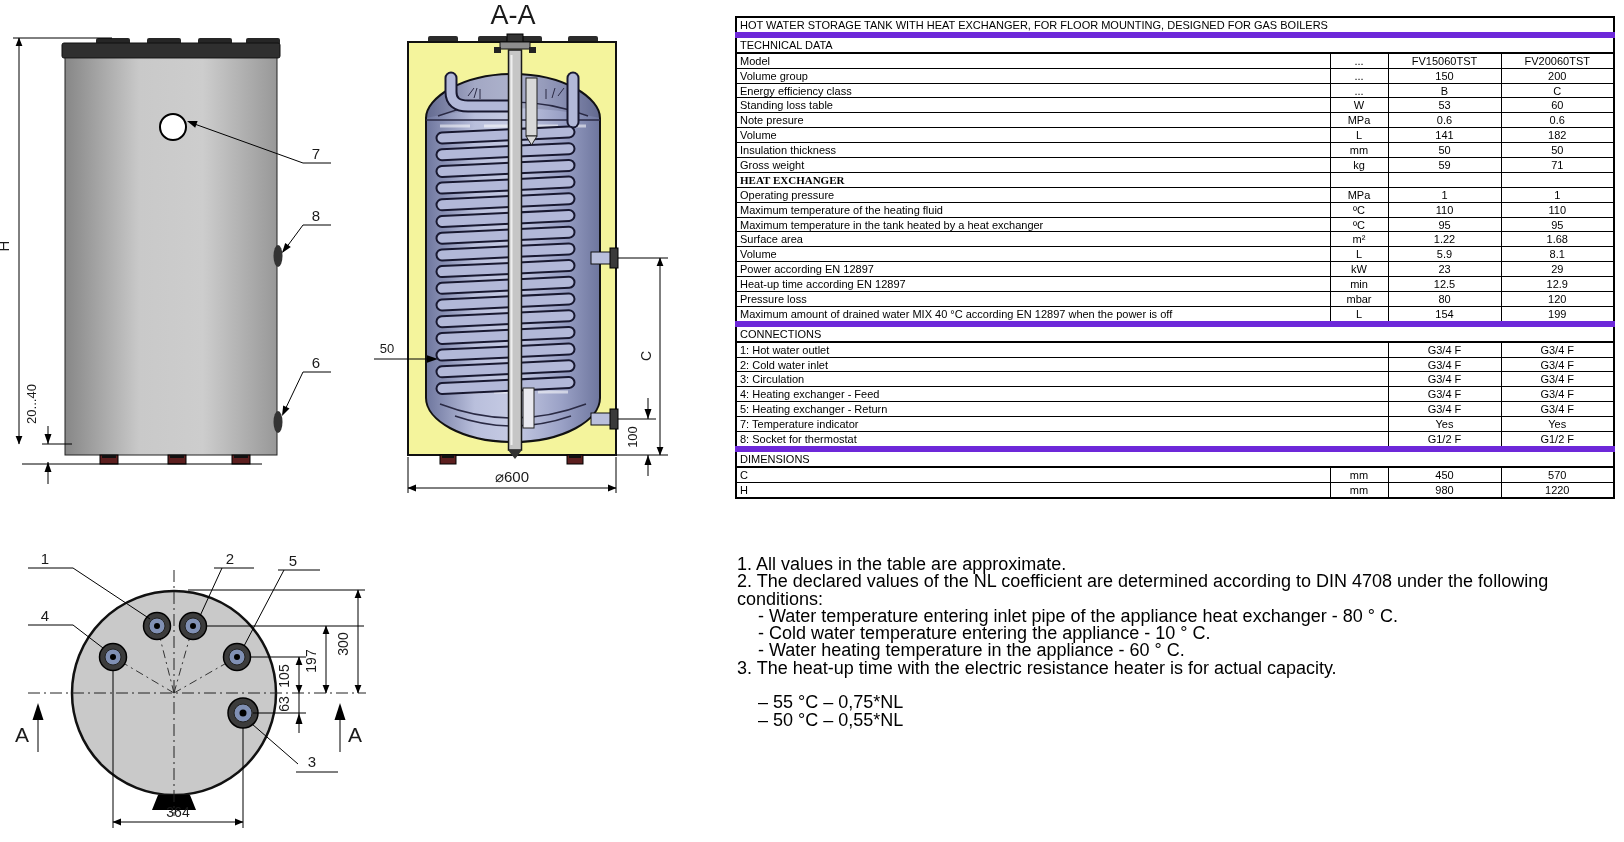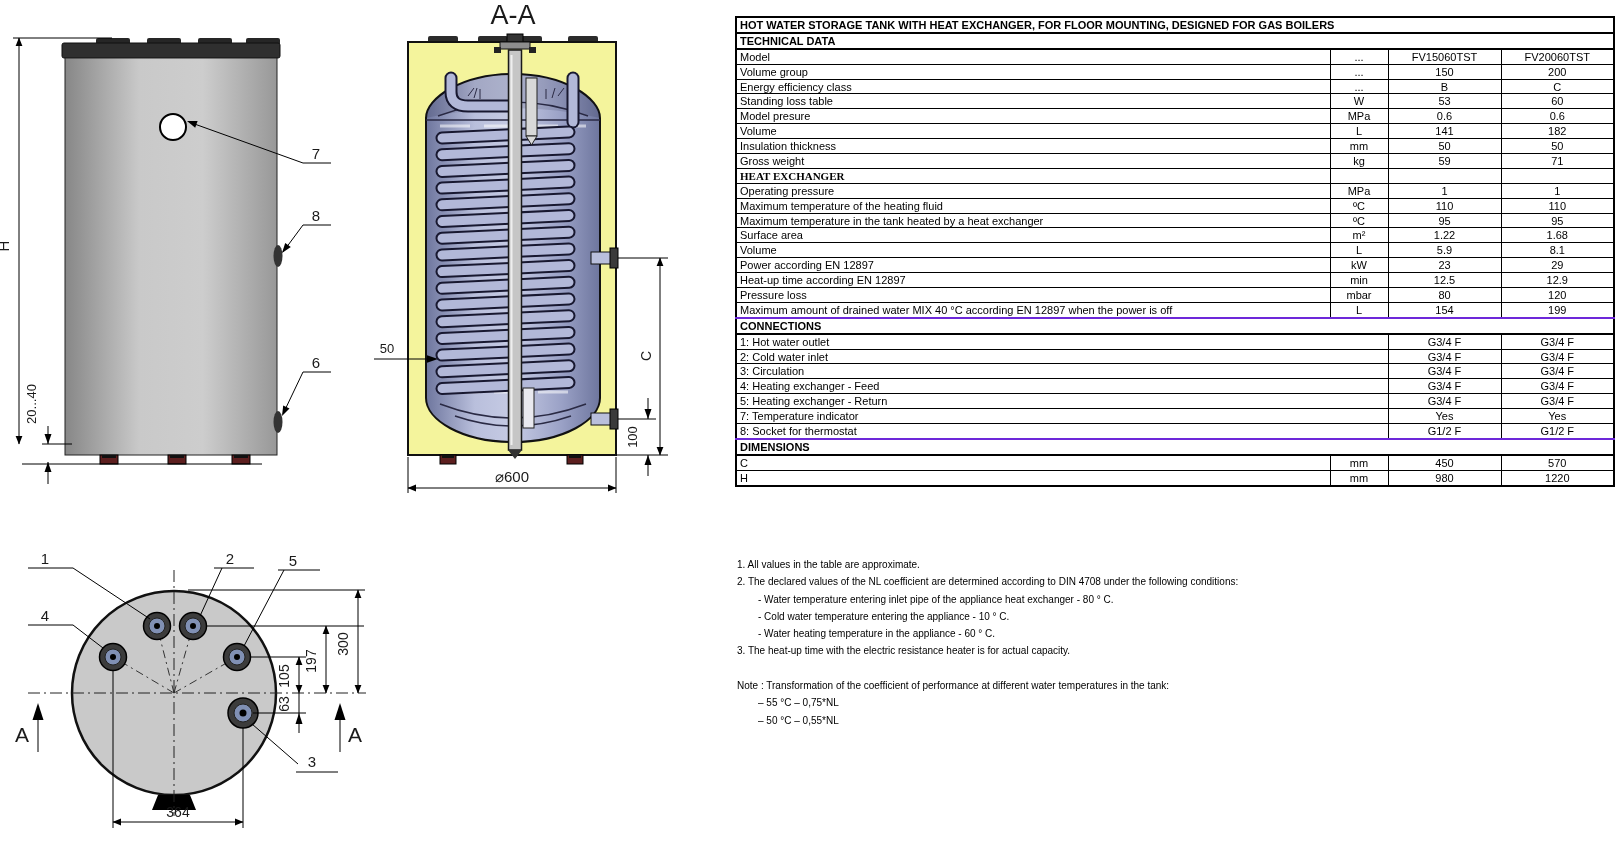--- a/index.html
+++ b/index.html
@@ -14,26 +14,26 @@
   .co{stroke:#181830;stroke-width:13;stroke-linecap:round;}
   .ci{stroke:#b2b8d8;stroke-width:9;stroke-linecap:round;}
   .tankline{stroke:#2a2a44;stroke-width:1.4;fill:none;}
 
   
   .spec-table{position:absolute;left:735px;top:16px;width:878px;border-collapse:collapse;
               table-layout:fixed;font-size:11px;border:2px solid #000;}
   .spec-table td{border:1px solid #000;height:13.9px;padding:0 3px;line-height:12px;
                  white-space:nowrap;overflow:hidden;}
   .spec-table td.u,.spec-table td.v{text-align:center;}
-  .spec-table tr.title td,.spec-table tr.section td{font-weight:bold;border-bottom:2.5px solid #000;}
-  .spec-table tr.section td{border-top:2px solid #6d28d9;border-radius:6px;}
+  .spec-table tr.title td,.spec-table tr.section td{font-weight:normal;border-bottom:2.5px solid #000;}
+  .spec-table tr.section td{border-top:6px solid #6d28d9;border-radius:6px;}
   .spec-table tr.section-cells td:first-child{font-weight:bold;font-family:Liberation Serif, serif;}
 
   
-  .notes{position:absolute;left:737px;top:556px;width:870px;font-size:10px;line-height:17.3px;}
+  .notes{position:absolute;left:737px;top:556px;width:870px;font-size:18px;line-height:17.3px;}
   .notes div{min-height:17.3px;}
   .notes div.ind{padding-left:21px;}
 </style>
 </head>
 <body>
 
 <div class="page">
 
   <svg style="position:absolute;left:0;top:14px;" width="340" height="472" viewBox="0 0 340 472">
     <defs>
@@ -384,21 +384,21 @@
           <td class="v">B</td>
           <td class="v">C</td>
         </tr>
         <tr class="data">
           <td class="l">Standing loss table</td>
           <td class="u">W</td>
           <td class="v">53</td>
           <td class="v">60</td>
         </tr>
         <tr class="data">
-          <td class="l">Model presure</td>
+          <td class="l">Note presure</td>
           <td class="u">MPa</td>
           <td class="v">0.6</td>
           <td class="v">0.6</td>
         </tr>
         <tr class="data">
           <td class="l">Volume</td>
           <td class="u">L</td>
           <td class="v">141</td>
           <td class="v">182</td>
         </tr>
@@ -531,18 +531,17 @@
   </table>
 
   <div class="notes">
       <div>1. All values in the table are approximate.</div>
       <div>2. The declared values of the NL coefficient are determined according to DIN 4708 under the following conditions:</div>
       <div class="ind">- Water temperature entering inlet pipe of the appliance heat exchanger - 80 ° C.</div>
       <div class="ind">- Cold water temperature entering the appliance - 10 ° C.</div>
       <div class="ind">- Water heating temperature in the appliance - 60 ° C.</div>
       <div>3. The heat-up time with the electric resistance heater is for actual capacity.</div>
       <div></div>
-      <div>Note : Transformation of the coefficient of performance at different water temperatures in the tank:</div>
       <div class="ind">– 55 °C – 0,75*NL</div>
       <div class="ind">– 50 °C – 0,55*NL</div>
     </div>
 
 </div>
 
 </body></html>

